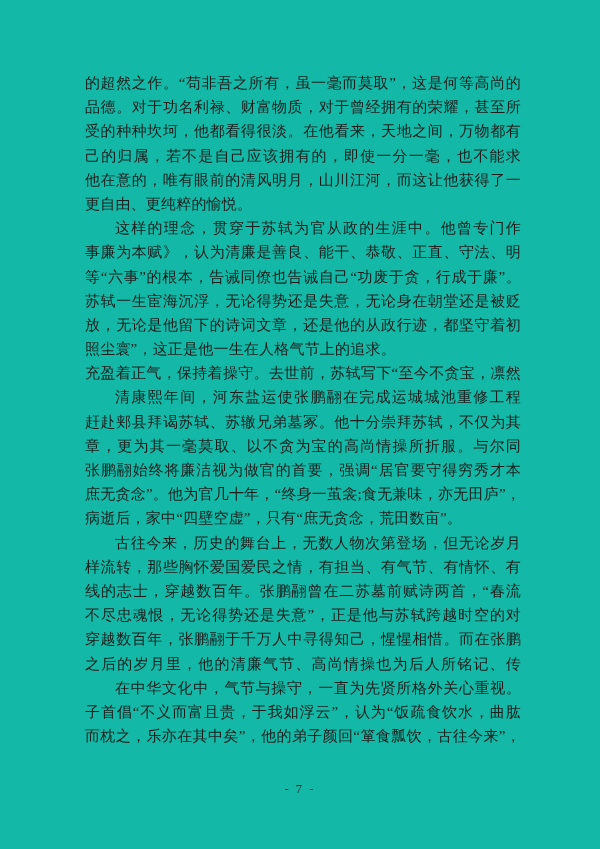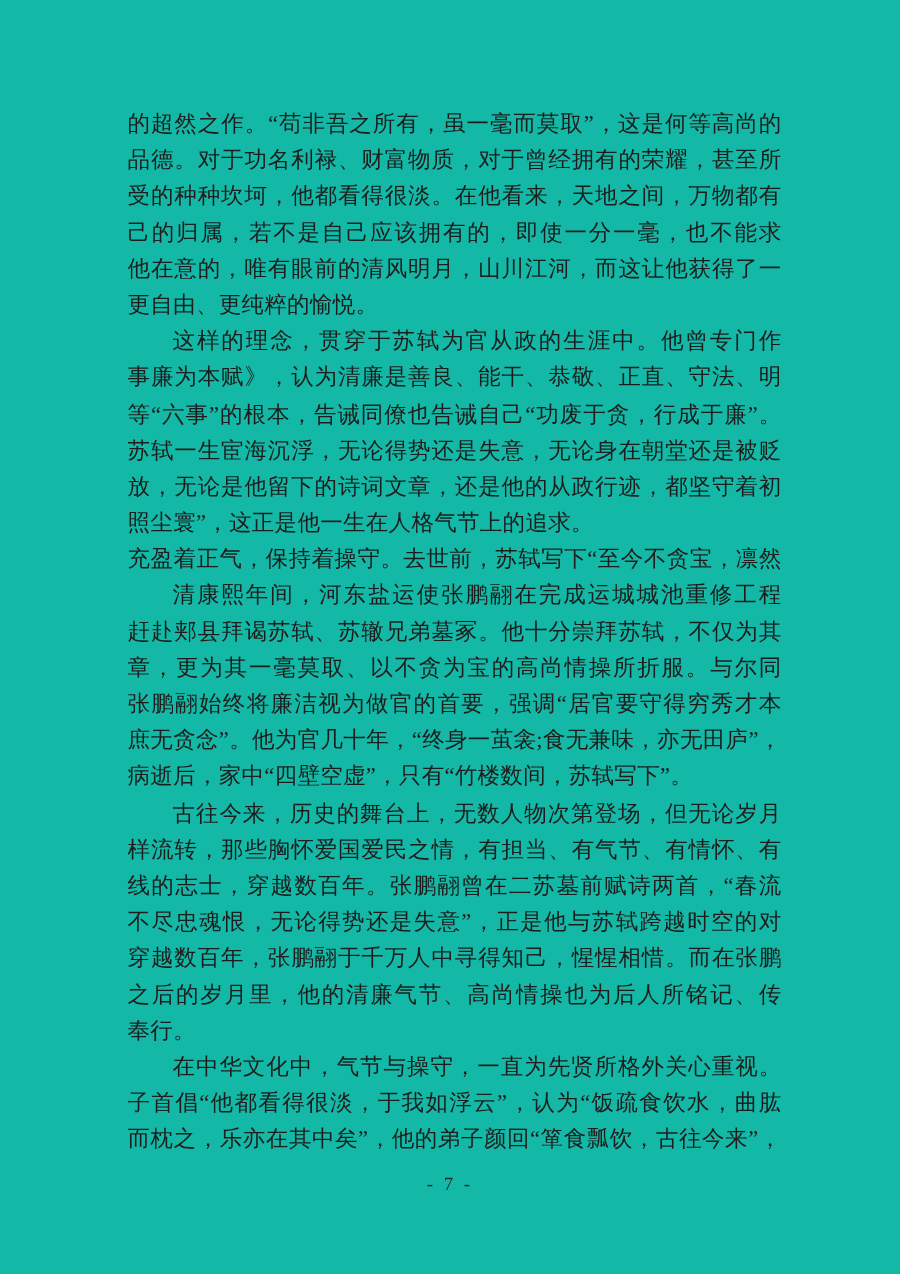--- a/index.html
+++ b/index.html
@@ -68,27 +68,26 @@
     <div class="line full">等“六事”的根本，告诫同僚也告诫自己“功废于贪，行成于廉”。</div>
     <div class="line full">苏轼一生宦海沉浮，无论得势还是失意，无论身在朝堂还是被贬流</div>
     <div class="line full">放，无论是他留下的诗词文章，还是他的从政行迹，都坚守着初心，</div>
     <div class="line end">照尘寰”，这正是他一生在人格气节上的追求。</div>
     <div class="line full">充盈着正气，保持着操守。去世前，苏轼写下“至今不贪宝，凛然</div>
     <div class="line full indent">清康熙年间，河东盐运使张鹏翮在完成运城城池重修工程后，</div>
     <div class="line full">赶赴郏县拜谒苏轼、苏辙兄弟墓冢。他十分崇拜苏轼，不仅为其文</div>
     <div class="line full">章，更为其一毫莫取、以不贪为宝的高尚情操所折服。与尔同清，</div>
     <div class="line full">张鹏翮始终将廉洁视为做官的首要，强调“居官要守得穷秀才本色，</div>
     <div class="line full">庶无贪念”。他为官几十年，“终身一茧衾;食无兼味，亦无田庐”，</div>
-    <div class="line end">病逝后，家中“四壁空虚”，只有“竹楼数间，苏轼写下”。</div>
+    <div class="line end">病逝后，家中“四壁空虚”，只有“庶无贪念，荒田数亩”。</div>
     <div class="line full indent">古往今来，历史的舞台上，无数人物次第登场，但无论岁月怎</div>
     <div class="line full">样流转，那些胸怀爱国爱民之情，有担当、有气节、有情怀、有底</div>
     <div class="line full">线的志士，穿越数百年。张鹏翮曾在二苏墓前赋诗两首，“春流</div>
     <div class="line full">不尽忠魂恨，无论得势还是失意”，正是他与苏轼跨越时空的对话。</div>
     <div class="line full">穿越数百年，张鹏翮于千万人中寻得知己，惺惺相惜。而在张鹏翮</div>
     <div class="line full">之后的岁月里，他的清廉气节、高尚情操也为后人所铭记、传扬、</div>
-    <div class="line end">奉行。</div>
     <div class="line full indent">在中华文化中，气节与操守，一直为先贤所格外关心重视。孔</div>
-    <div class="line full">子首倡“他都看得很淡，于我如浮云”，认为“饭疏食饮水，曲肱</div>
+    <div class="line full">子首倡“不义而富且贵，于我如浮云”，认为“饭疏食饮水，曲肱</div>
     <div class="line full">而枕之，乐亦在其中矣”，他的弟子颜回“箪食瓢饮，古往今来”，</div>
   </div>
 
   <div class="pagenum">- 7 -</div>
 </div>
 
 </body></html>

